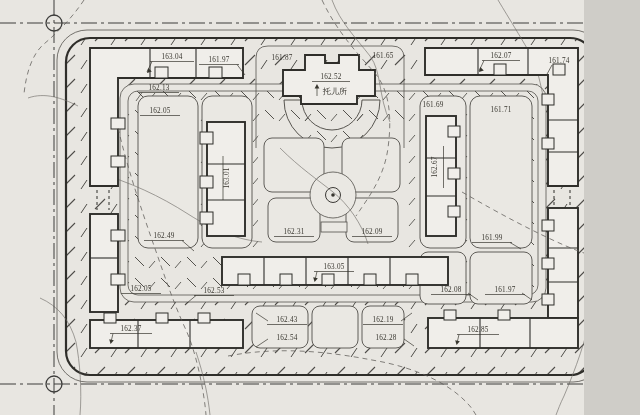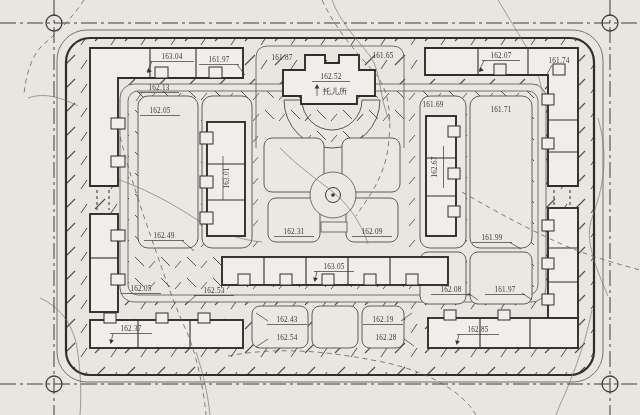--- a/index.html
+++ b/index.html
@@ -1,16 +1,16 @@
 <!DOCTYPE html>
 <html><head>
 <meta charset="utf-8">
 <style>
   html,body{margin:0;padding:0;background:#cfcdc8;}
-  .stage{width:640px;height:415px;overflow:hidden;background:#e8e6e1;position:relative;}
+  .stage{width:584px;height:415px;overflow:hidden;background:#e8e6e1;position:relative;}
   svg{display:block;}
   text{font-family:"Liberation Serif", serif;font-size:7.2px;fill:#38362f;letter-spacing:.2px;text-anchor:middle;}
   text.cjk{font-size:8px;}
   .bldg{fill:#f0eeea;stroke:#2f2e2a;stroke-width:1.9;}
   .porch{fill:#f0eeea;stroke:#2f2e2a;stroke-width:1;}
   .divider{stroke:#2f2e2a;stroke-width:1.1;fill:none;}
   .plot{fill:#eae8e3;stroke:#504e49;stroke-width:.9;}
   .road{fill:none;stroke:#55534e;stroke-width:.8;}
   .contour{fill:none;stroke:#6f6d68;stroke-width:.75;opacity:.85;}
   .contour-dash{fill:none;stroke:#5e5c58;stroke-width:.85;stroke-dasharray:5 4;opacity:.9;}

